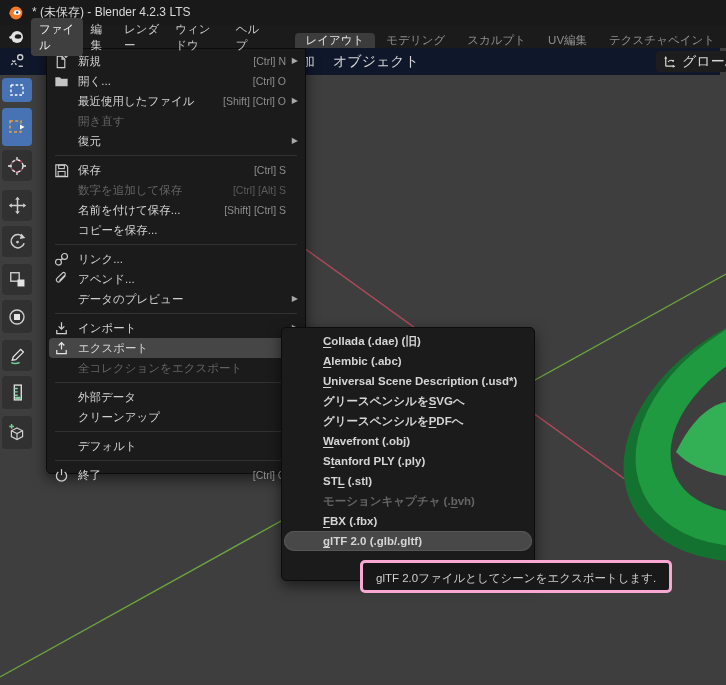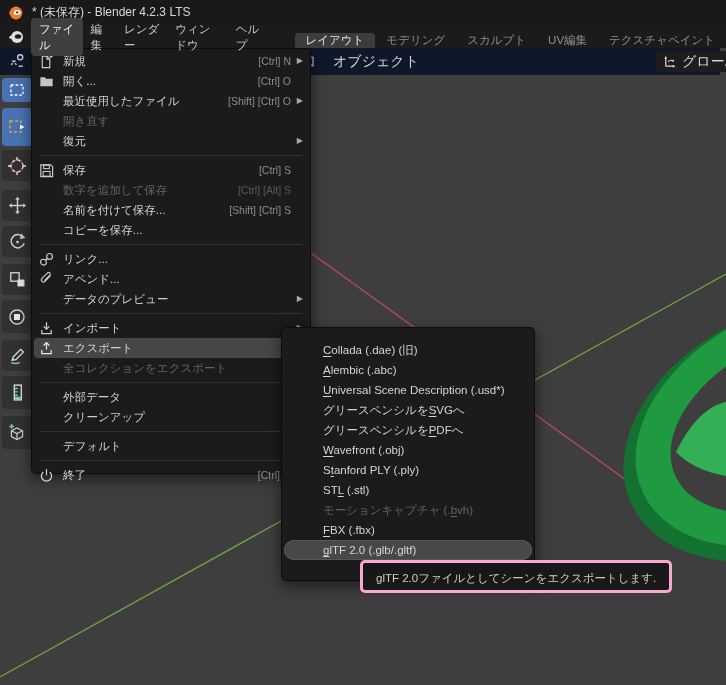--- a/index.html
+++ b/index.html
@@ -52,22 +52,22 @@
     background:rgba(48,48,48,.92); display:flex; align-items:center; justify-content:center;
   }
   .tool-btn.blue { background:#4772b3; }
   .editor-icon { position:absolute; left:7px; top:52px; z-index:4; }
   
   .panel {
     position:absolute; background:#1b1b1b; border:1px solid #0c0c0c;
     border-radius:5px; box-shadow:0 5px 14px rgba(0,0,0,.55); z-index:10;
     padding:2px 0; font-size:11.5px; color:#d5d5d5;
   }
-  .file-menu { left:31px; top:48px; width:280px; height:426px; border-top-left-radius:0; border-top-right-radius:0; }
-  .export-menu { left:281px; top:327px; width:254px; height:254px; z-index:11; padding-top:12px; }
+  .file-menu { left:46px; top:48px; width:260px; height:426px; border-top-left-radius:0; border-top-right-radius:0; }
+  .export-menu { left:281px; top:327px; width:254px; height:254px; z-index:11; padding-top:3px;font-weight:bold; }
   .mrow {
     height:20px; margin:0 2px; padding:0 5px 0 2px; border-radius:4px;
     display:flex; align-items:center; cursor:default;
   }
   .mrow.hl { background:#464646; }
   .mrow .ic { width:17px; height:17px; margin-left:2px; flex:0 0 17px; display:flex; align-items:center; justify-content:center; }
   .mrow .lbl { margin-left:8px; white-space:nowrap; }
   .mrow.disabled .lbl { color:#646464; }
   .mrow .sc { margin-left:auto; color:#8d8d8d; font-size:10.5px; white-space:nowrap; }
   .mrow.disabled .sc { color:#5a5a5a; }

